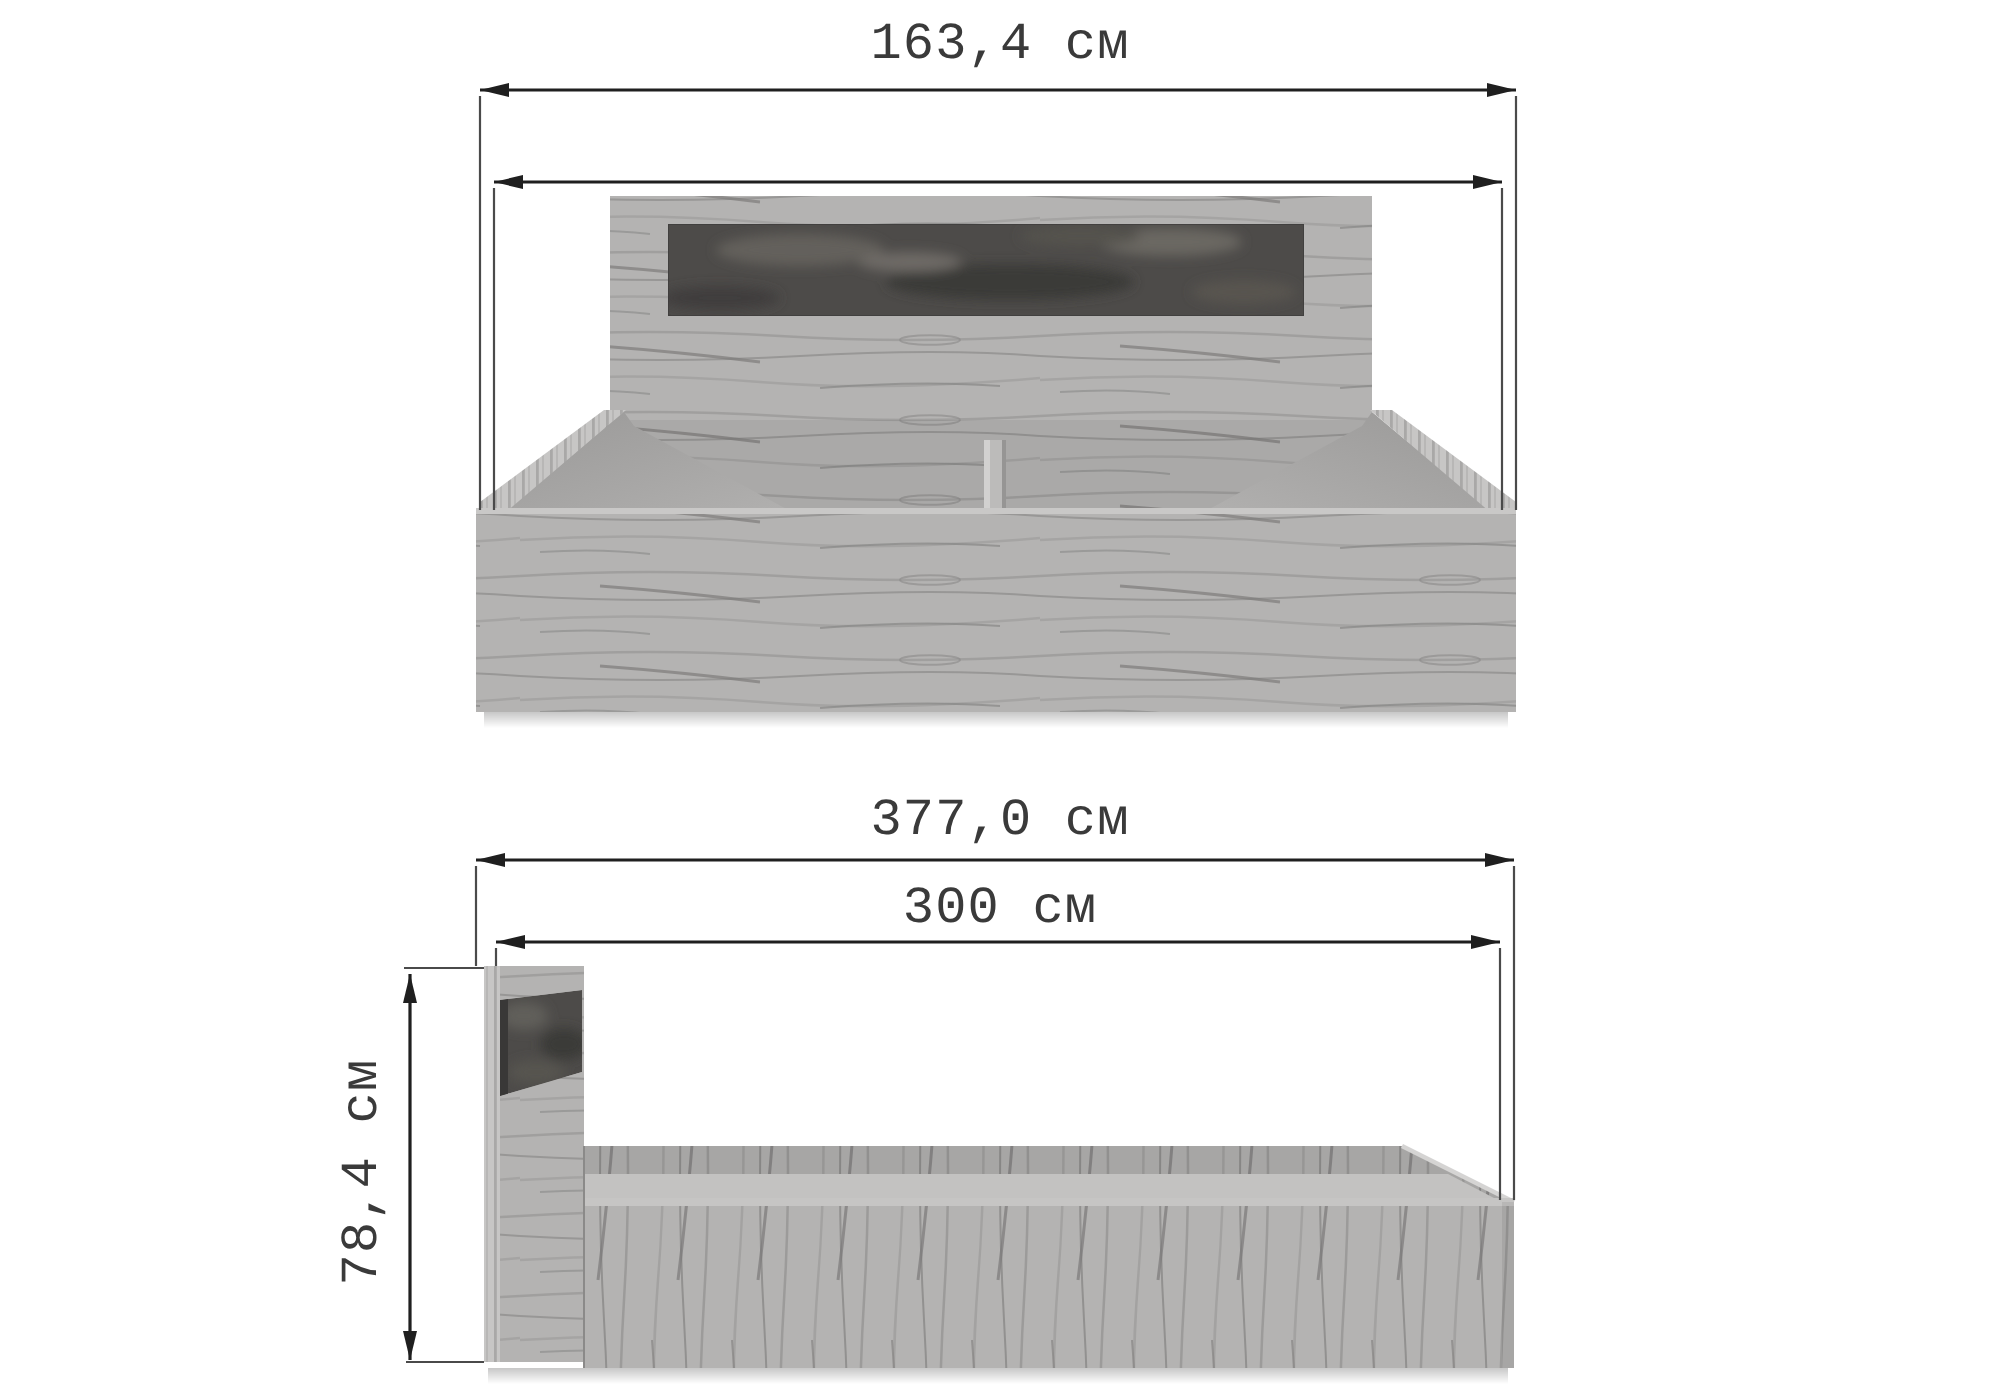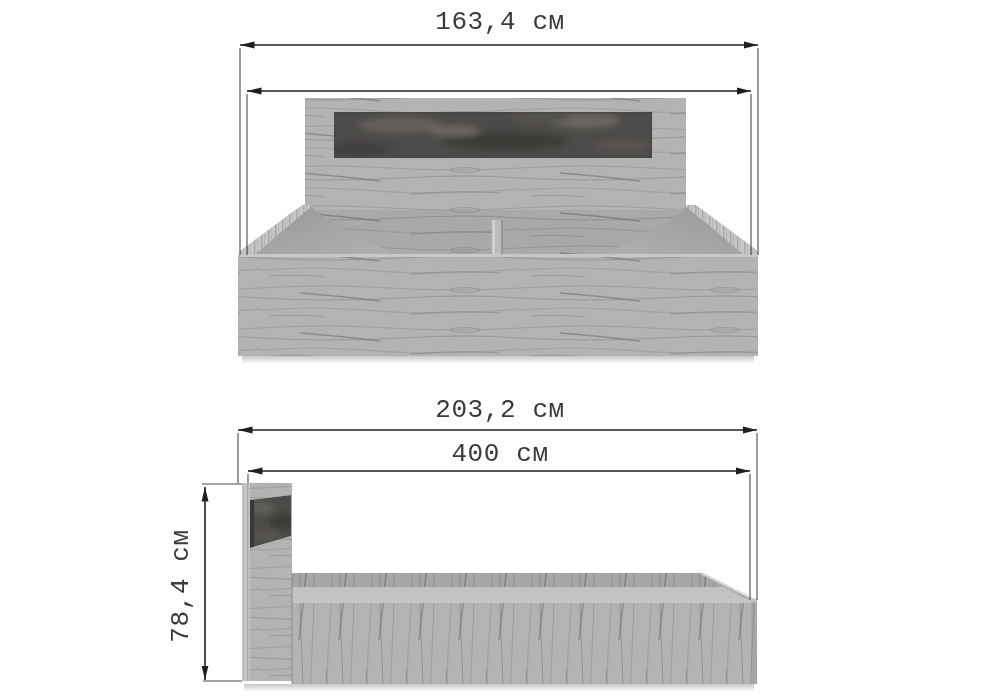--- a/index.html
+++ b/index.html
@@ -177,16 +177,16 @@
       <line class="dim" x1="238" y1="430" x2="757" y2="430" marker-start="url(#arrStart)" marker-end="url(#arrEnd)"></line>
       <line class="dim" x1="248" y1="471" x2="750" y2="471" marker-start="url(#arrStart)" marker-end="url(#arrEnd)"></line>
 
       <line class="ext" x1="202" y1="484" x2="242" y2="484"></line>
       <line class="ext" x1="203" y1="681" x2="242" y2="681"></line>
       <line class="dim" x1="205" y1="487" x2="205" y2="680" marker-start="url(#arrStart)" marker-end="url(#arrEnd)"></line>
     </g>
   </svg>
 
   <div class="dim-label" id="lblA">163,4 см</div>
-  <div class="dim-label" id="lblC">203,2 см</div>
-  <div class="dim-label" id="lblD">400 см</div>
+  <div class="dim-label" id="lblC">377,0 см</div>
+  <div class="dim-label" id="lblD">300 см</div>
   <div class="dim-label" id="lblE">78,4 см</div>
 </div>
 
 </body></html>

